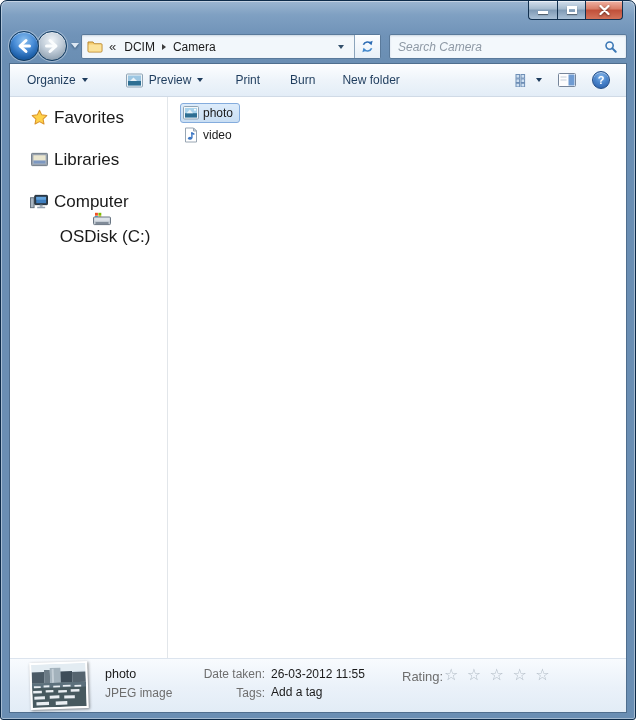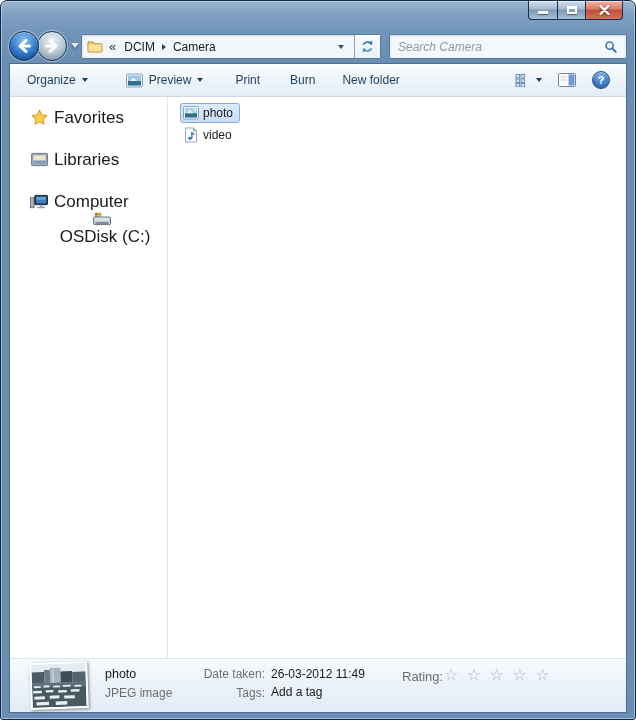--- a/index.html
+++ b/index.html
@@ -366,21 +366,21 @@
               <rect x="18" y="33.5" width="10" height="3.2"></rect>
             <rect x="33" y="34" width="11" height="3.2"></rect>
             <rect x="4" y="40" width="13" height="3.6"></rect>
               <rect x="24" y="40" width="12" height="3.6"></rect>
           </g>
         </svg>
       </div>
       <div class="d-name">photo</div>
       <div class="d-type">JPEG image</div>
       <div class="d-lbl lbl1">Date taken:</div>
-      <div class="d-val val1">26-03-2012 11:49</div>
+      <div class="d-val val1">26-03-2012 11:55</div>
       <div class="d-lbl lbl2">Tags:</div>
       <div class="d-val val2">Add a tag</div>
       <div class="d-rating-lbl">Rating:</div>
       <div class="d-stars">
         <span>☆</span>
         <span>☆</span>
         <span>☆</span>
         <span>☆</span>
         <span>☆</span>
       </div>

